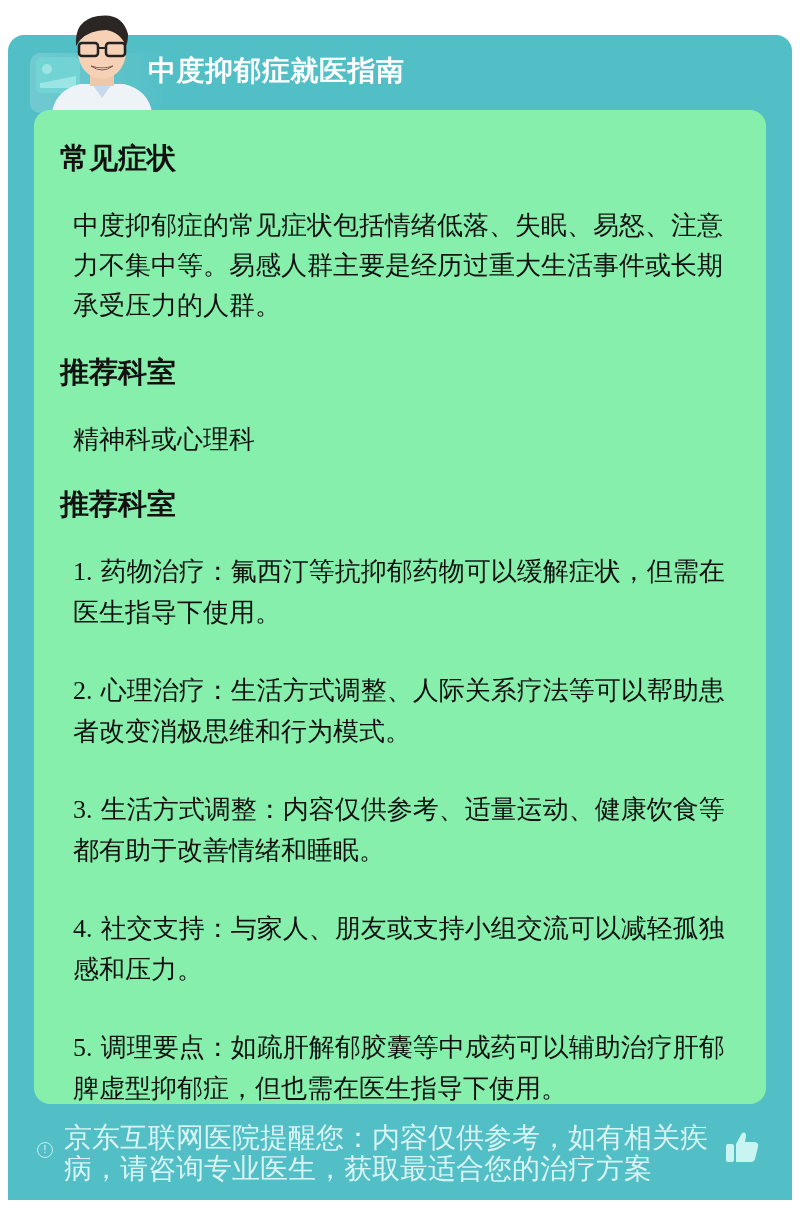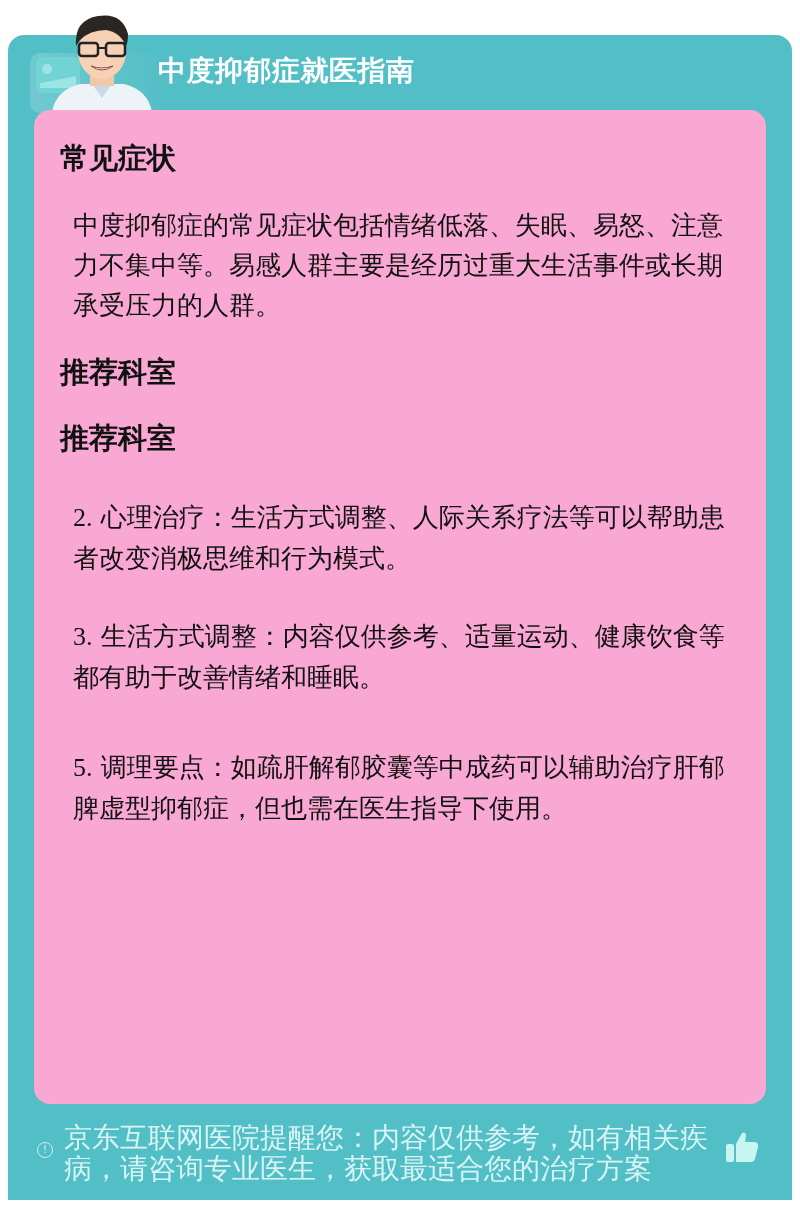--- a/index.html
+++ b/index.html
@@ -18,26 +18,26 @@
       position: absolute; left: 28px; top: 25px; width: 44px; height: 36px;
       background: #74d6d6; border-radius: 6px; opacity: .85;
     }
     .img-icon .sun { position:absolute; left:6px; top:7px; width:10px; height:10px; border-radius:50%; background:#a4ecea; }
     .img-icon .hill { position:absolute; left:4px; bottom:5px; width:36px; height:12px;
       background:#a4ecea; clip-path: polygon(0 100%, 0 60%, 100% 0, 100% 100%); }
     .avatar {
       position: absolute; left: 46px; top: 6px; width: 112px; height: 106px;
     }
     .title {
-      position: absolute; left: 158px; top: 52px; color: #ffffff;
+      position: absolute; left: 148px; top: 52px; color: #ffffff;
       font-size: 28px; font-weight: bold; letter-spacing: 0.5px;
     }
     .card {
       position: absolute; left: 34px; top: 110px; width: 732px; height: 994px;
-      background: #f9a8d4; border-radius: 16px; box-sizing: border-box;
+      background: #86efac; border-radius: 16px; box-sizing: border-box;
       padding: 28px 26px 0 26px; color: #111;
     }
     .sec-title { font-size: 29px; font-weight: bold; margin: 0; line-height: 40px; color:#111; }
     .sec-text { font-size: 26px; line-height: 40px; margin: 13px; color:#111; }
     .item-num { font-family: "Liberation Serif", "DejaVu Serif", serif; }
     .gap1 { height: 14px; }
     .gap2 { height: 12px; }
     .footer-icon {
       position: absolute; left: 37px; top: 1142px; width: 16px; height: 16px;
       border: 1.5px solid #cdeff0; border-radius: 50%; box-sizing: border-box;
@@ -74,28 +74,31 @@
 
 <div class="title">中度抑郁症就医指南</div>
 
 <div class="card">
   <h2 class="sec-title">常见症状</h2>
   <div class="gap1"></div>
   <p class="sec-text">中度抑郁症的常见症状包括情绪低落、失眠、易怒、注意力不集中等。易感人群主要是经历过重大生活事件或长期承受压力的人群。</p>
   <div class="gap1"></div>
   <h2 class="sec-title">推荐科室</h2>
   <div class="gap1"></div>
+  <p class="sec-text">精神科或心理科</p>
   <div class="gap2"></div>
   <h2 class="sec-title">推荐科室</h2>
   <div class="gap1"></div>
+  <p class="sec-text"><span class="item-num">1.</span><span> 药物治疗：氟西汀等抗抑郁药物可以缓解症状，但需在医生指导下使用。</span></p>
   <div class="gap2"></div>
   <p class="sec-text"><span class="item-num">2.</span><span> 心理治疗：生活方式调整、人际关系疗法等可以帮助患者改变消极思维和行为模式。</span></p>
   <div class="gap2"></div>
   <p class="sec-text"><span class="item-num">3.</span><span> 生活方式调整：内容仅供参考、适量运动、健康饮食等都有助于改善情绪和睡眠。</span></p>
   <div class="gap2"></div>
+  <p class="sec-text"><span class="item-num">4.</span><span> 社交支持：与家人、朋友或支持小组交流可以减轻孤独感和压力。</span></p>
   <div class="gap2"></div>
   <p class="sec-text"><span class="item-num">5.</span><span> 调理要点：如疏肝解郁胶囊等中成药可以辅助治疗肝郁脾虚型抑郁症，但也需在医生指导下使用。</span></p>
 </div>
 
 <div class="footer-icon">!</div>
 <div class="footer-text">京东互联网医院提醒您：内容仅供参考，如有相关疾病，请咨询专业医生，获取最适合您的治疗方案</div>
 
 <svg class="thumb" viewBox="0 0 36 34">
   <rect x="2" y="14" width="8" height="18" rx="2" fill="#c8f5f2"></rect>
   <path d="M12 14 L18 3 Q22 1 22 6 L21 12 L31 12 Q35 13 34 17 L31 29 Q30 32 27 32 L12 32 Z" fill="#c8f5f2"></path>

